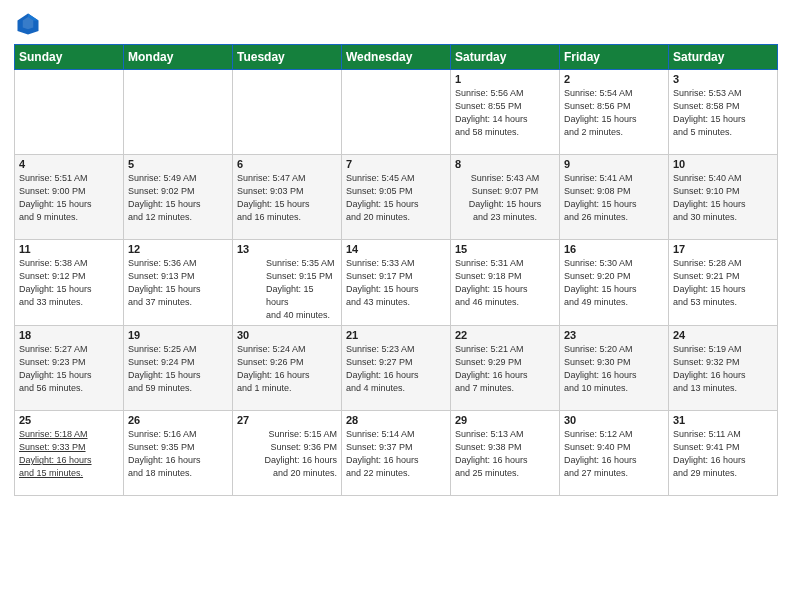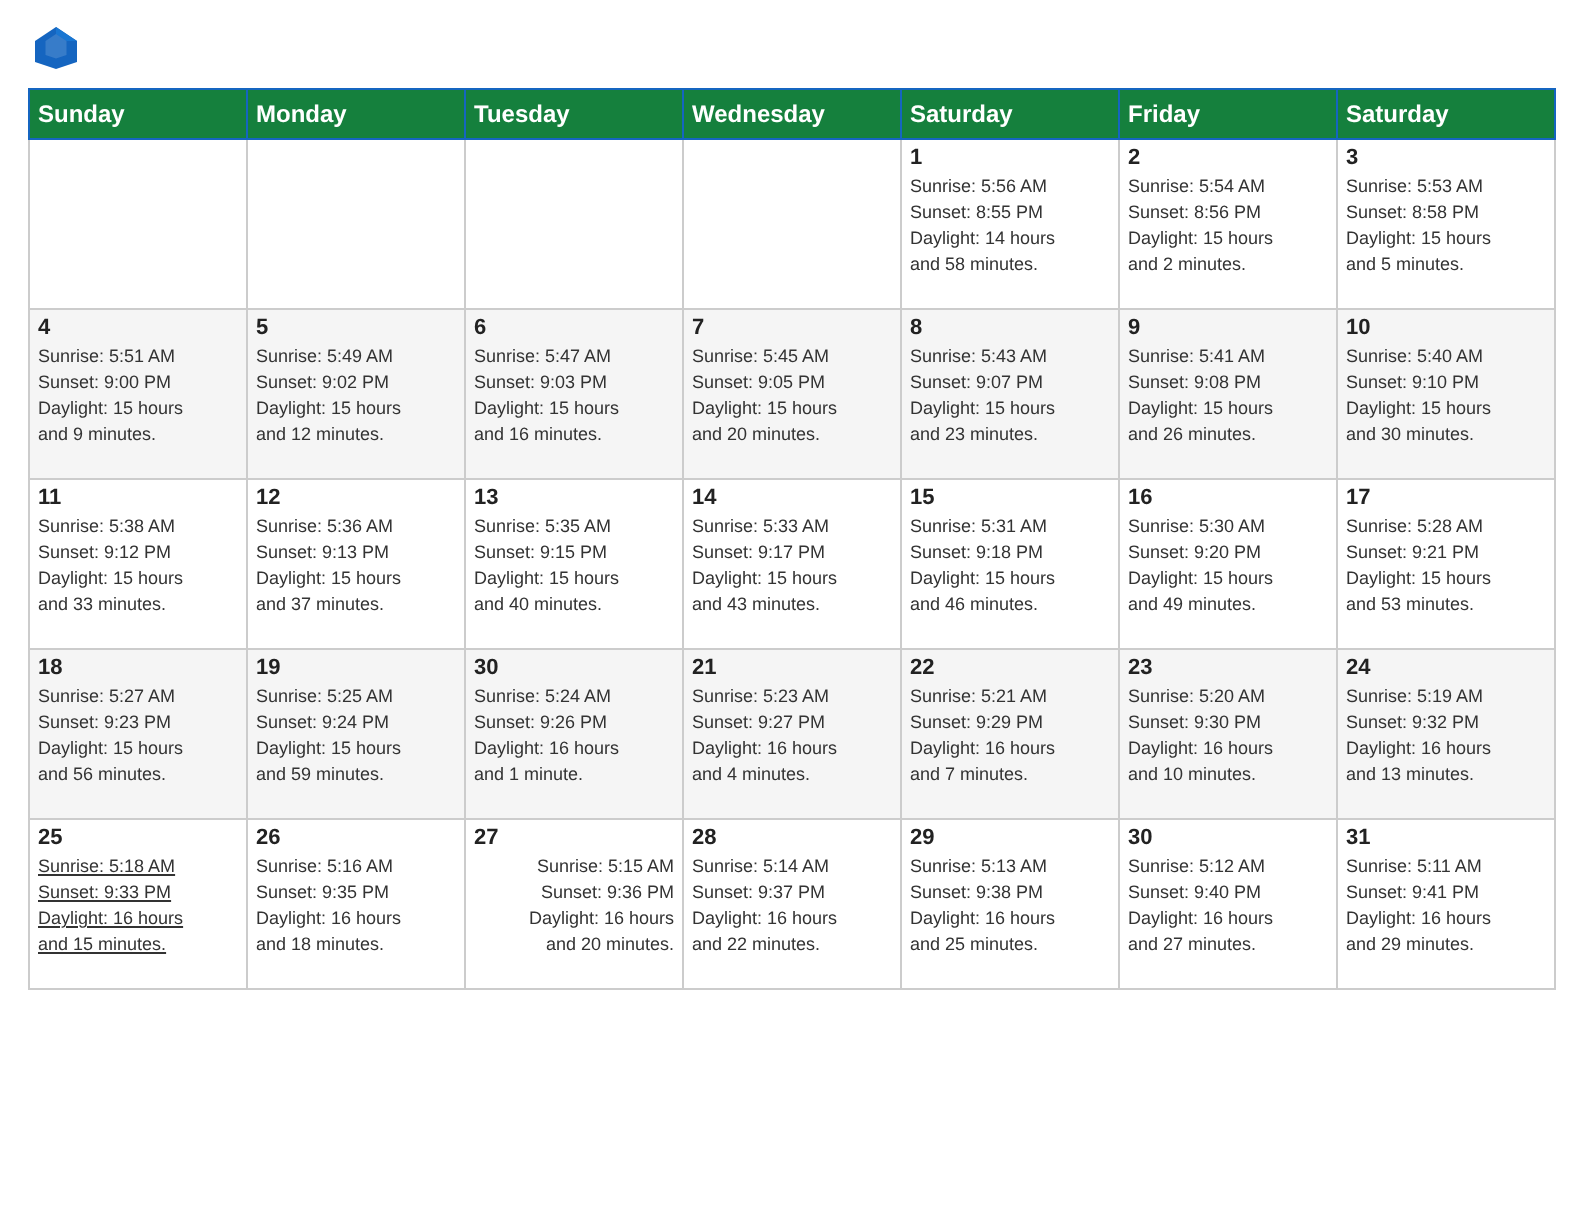--- a/index.html
+++ b/index.html
@@ -172,21 +172,21 @@
           </td>
           <td>
             <span class="day-num">7</span>
             <div class="day-info" style="white-space: pre-line;">Sunrise: 5:45 AM
 Sunset: 9:05 PM
 Daylight: 15 hours
 and 20 minutes.</div>
           </td>
           <td>
             <span class="day-num">8</span>
-            <div class="day-info" style="white-space: pre-line;">Sunrise: 5:43 AM
+            <div class="day-info" style="white-space: pre-line; text-align: center;">Sunrise: 5:43 AM
 Sunset: 9:07 PM
 Daylight: 15 hours
 and 23 minutes.</div>
           </td>
           <td>
             <span class="day-num">9</span>
             <div class="day-info" style="white-space: pre-line;">Sunrise: 5:41 AM
 Sunset: 9:08 PM
 Daylight: 15 hours
 and 26 minutes.</div>
@@ -209,21 +209,21 @@
           </td>
           <td>
             <span class="day-num">12</span>
             <div class="day-info" style="white-space: pre-line;">Sunrise: 5:36 AM
 Sunset: 9:13 PM
 Daylight: 15 hours
 and 37 minutes.</div>
           </td>
           <td>
             <span class="day-num">13</span>
-            <div class="day-info" style="white-space: pre-line;">Sunrise: 5:35 AM
+            <div class="day-info" style="white-space: pre-line; margin-left: 29px;">Sunrise: 5:35 AM
 Sunset: 9:15 PM
 Daylight: 15 hours
 and 40 minutes.</div>
           </td>
           <td>
             <span class="day-num">14</span>
             <div class="day-info" style="white-space: pre-line;">Sunrise: 5:33 AM
 Sunset: 9:17 PM
 Daylight: 15 hours
 and 43 minutes.</div>

